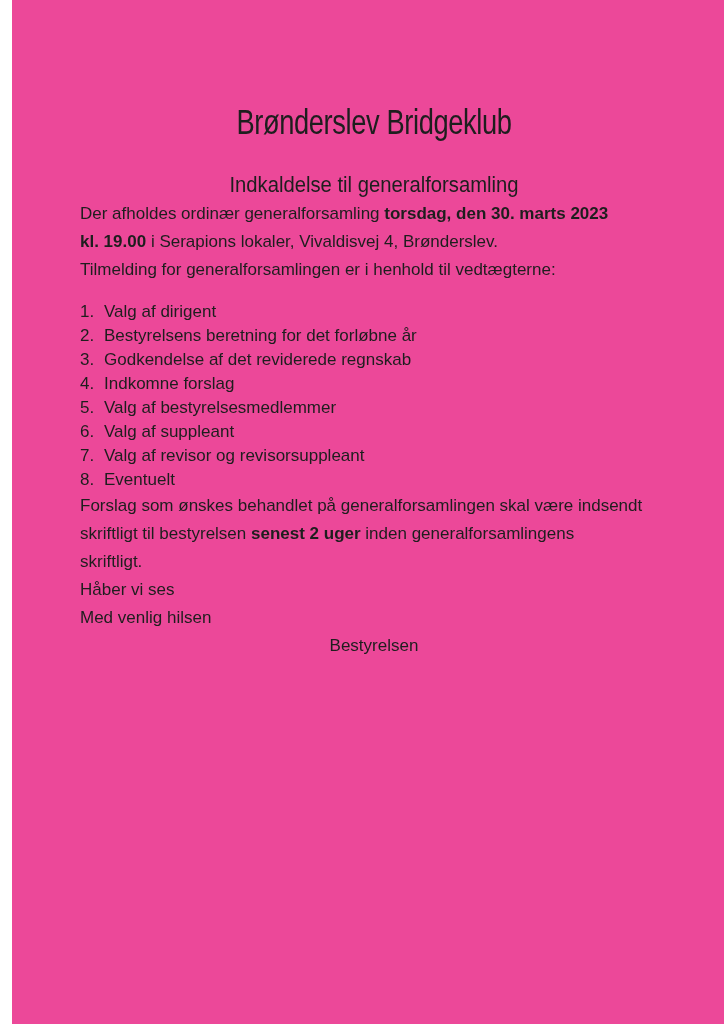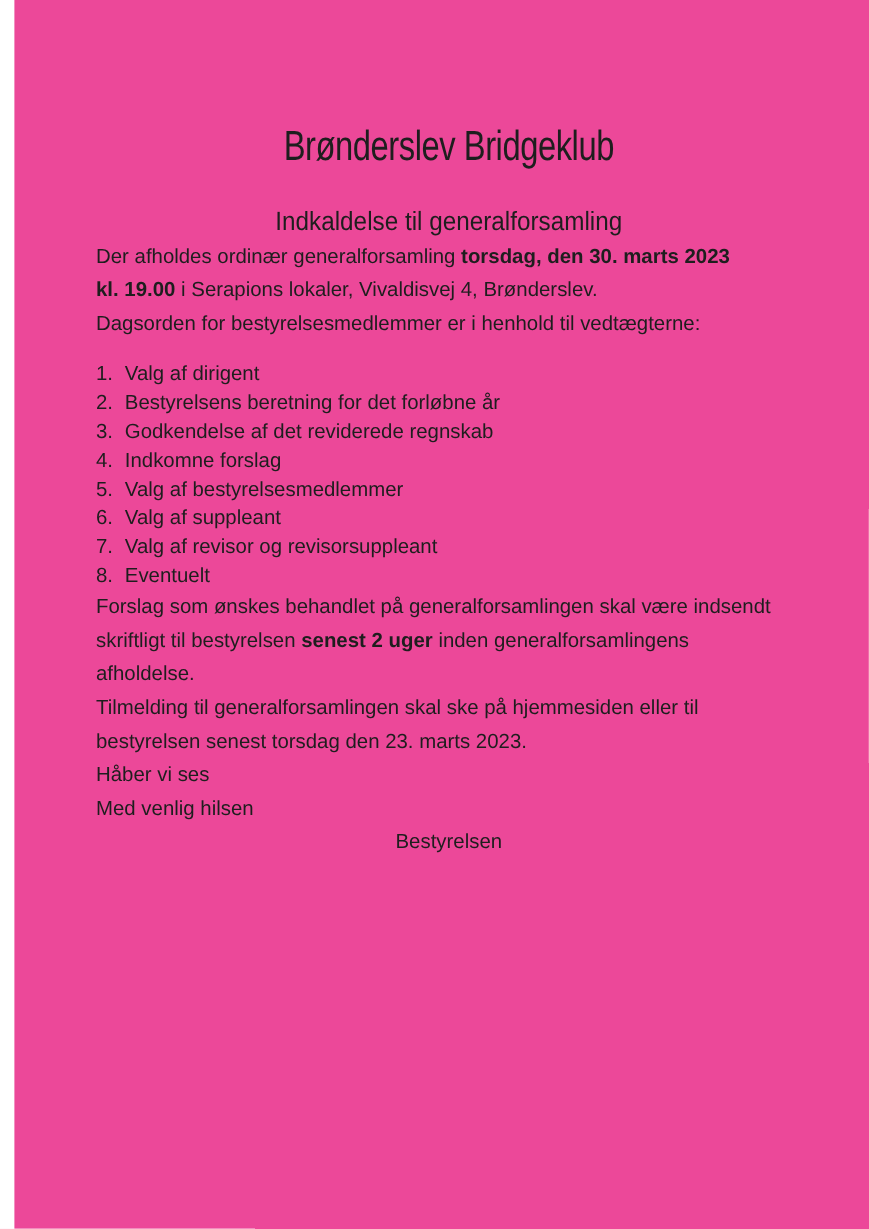--- a/index.html
+++ b/index.html
@@ -79,21 +79,21 @@
 
 <div class="page">
   <div class="content">
 
     <h1 class="doc-title">Brønderslev Bridgeklub</h1>
 
     <h2 class="doc-subtitle">Indkaldelse til generalforsamling</h2>
 
     <p class="body intro"><span>Der afholdes ordinær generalforsamling </span><strong>torsdag, den 30. marts 2023</strong><br><strong>kl. 19.00</strong><span> i Serapions lokaler, Vivaldisvej 4, Brønderslev.</span></p>
 
-    <p class="body dagsorden">Dagsorden for bestyrelsesmedlemmer er i henhold til vedtægterne:</p>
+    <p class="body dagsorden">Tilmelding for generalforsamlingen er i henhold til vedtægterne:</p>
 
     <ul class="agenda-list">
       <li class="agenda-item">
         <span class="agenda-num">1.</span>
         <span>Valg af dirigent</span>
       </li>
       <li class="agenda-item">
         <span class="agenda-num">2.</span>
         <span>Bestyrelsens beretning for det forløbne år</span>
       </li>
@@ -116,23 +116,22 @@
       <li class="agenda-item">
         <span class="agenda-num">7.</span>
         <span>Valg af revisor og revisorsuppleant</span>
       </li>
       <li class="agenda-item">
         <span class="agenda-num">8.</span>
         <span>Eventuelt</span>
       </li>
     </ul>
 
-    <p class="body forslag"><span>Forslag som ønskes behandlet på generalforsamlingen skal være indsendt</span><br><span>skriftligt til bestyrelsen </span><strong>senest 2 uger</strong><span> inden generalforsamlingens</span><br><span>afholdelse.</span></p>
+    <p class="body forslag"><span>Forslag som ønskes behandlet på generalforsamlingen skal være indsendt</span><br><span>skriftligt til bestyrelsen </span><strong>senest 2 uger</strong><span> inden generalforsamlingens</span><br><span>skriftligt.</span></p>
 
-    <p class="body tilmelding"><span>Tilmelding til generalforsamlingen skal ske på hjemmesiden eller til</span><br><span>bestyrelsen senest torsdag den 23. marts 2023.</span></p>
 
 
     <p class="body haaber">Håber vi ses</p>
 
     <p class="body salutation">Med venlig hilsen</p>
 
     <p class="body signature">Bestyrelsen</p>
 
   </div>
 </div>

